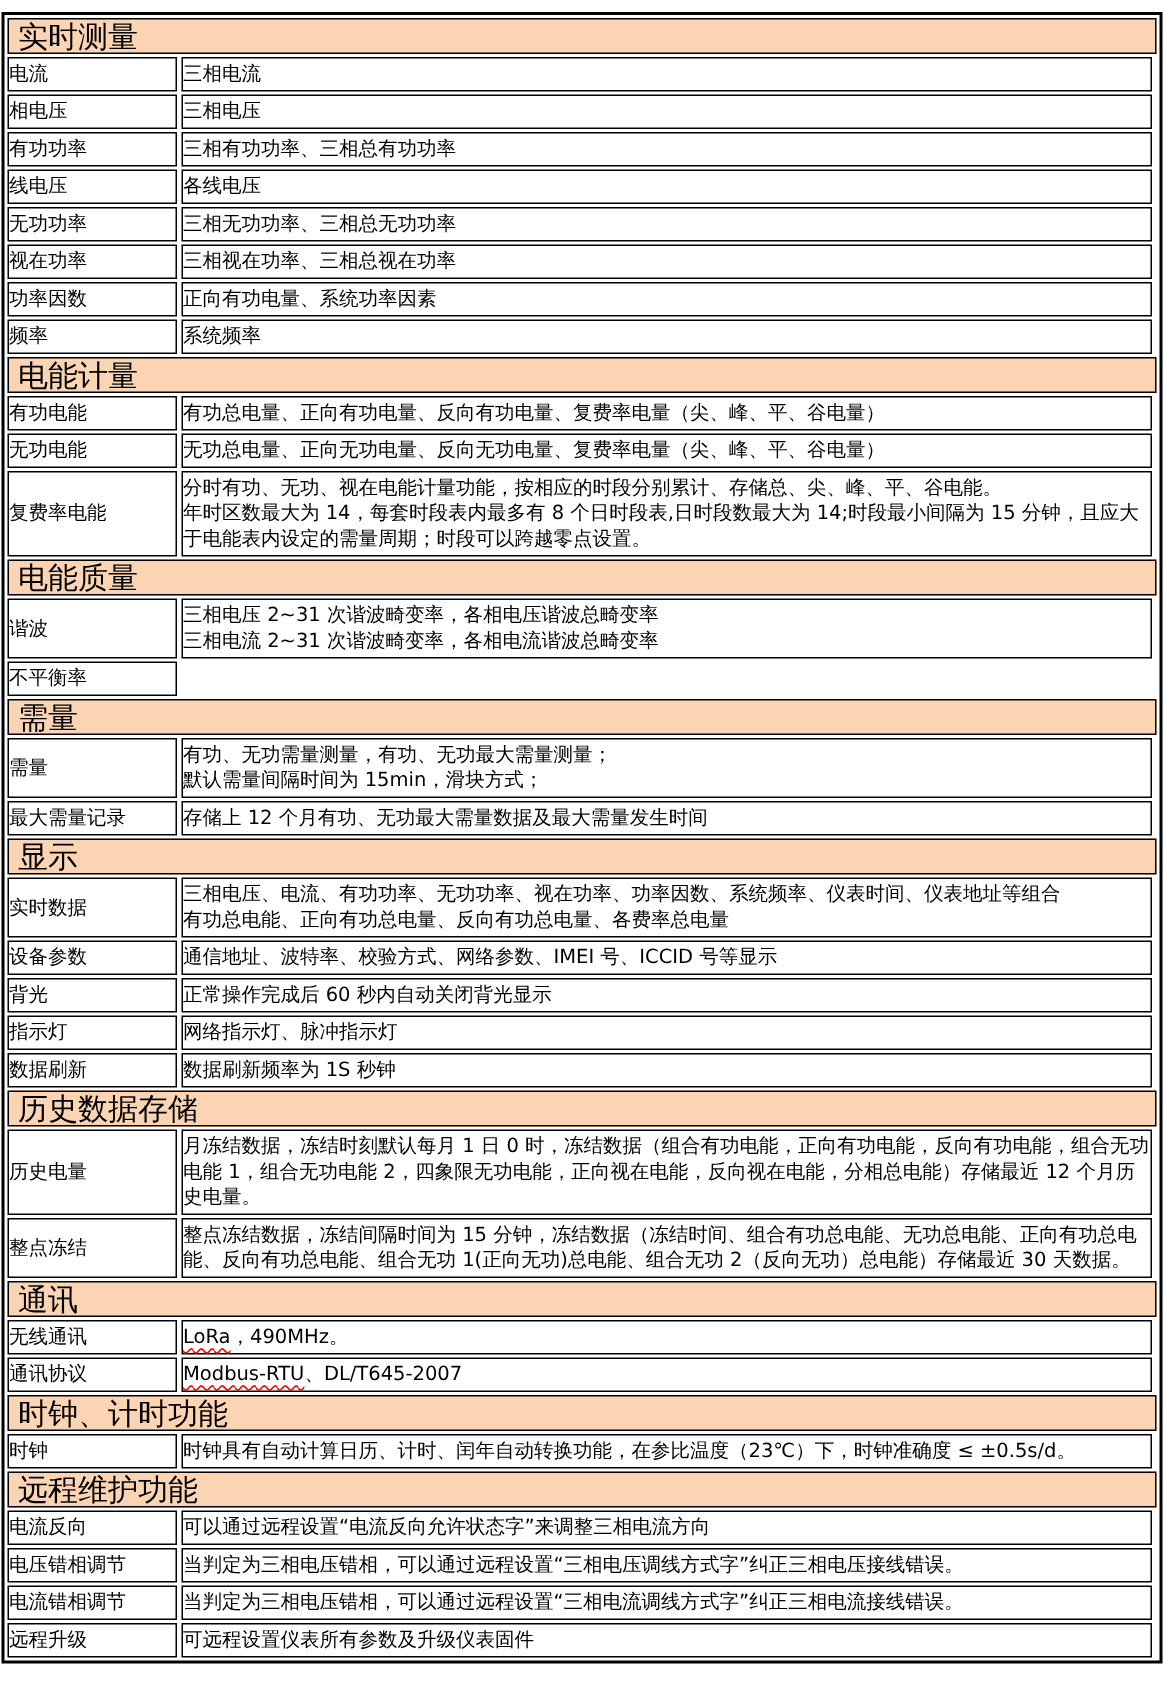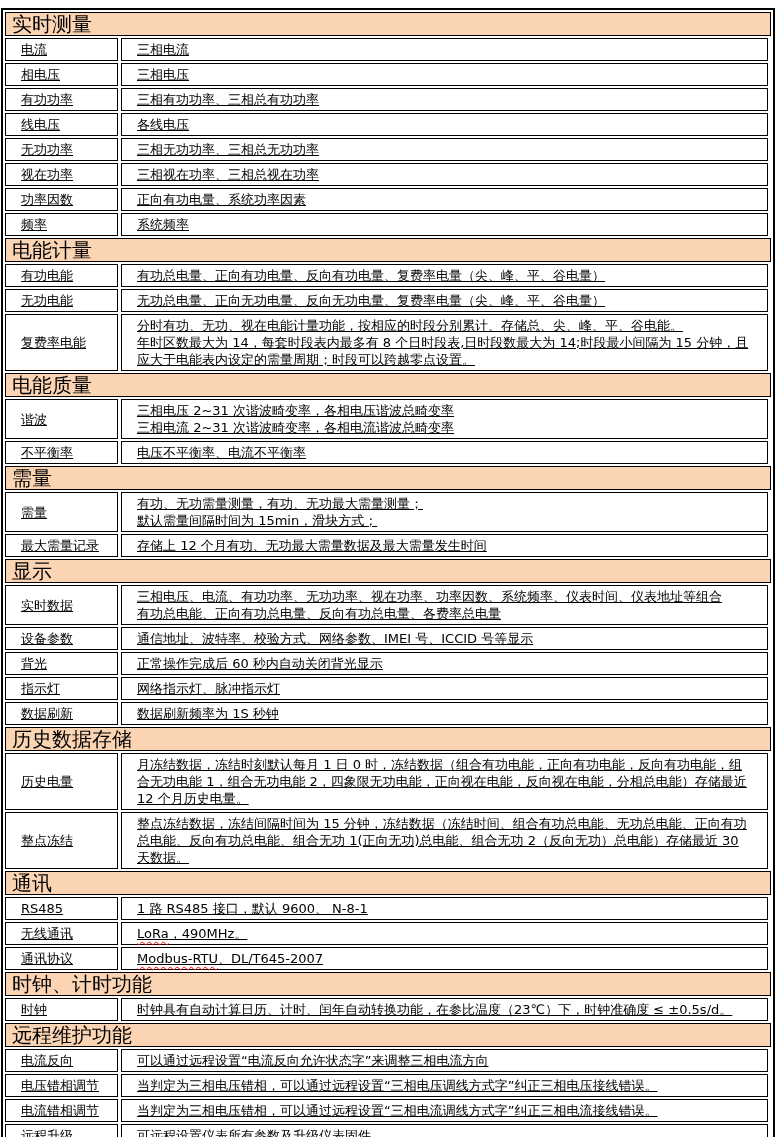--- a/index.html
+++ b/index.html
@@ -37,24 +37,23 @@
   .spec-row {
     display: flex;
     gap: 3px;
     margin-right: 3px;
     align-items: stretch;
   }
   .cell {
     box-sizing: border-box;
     border: 1px solid var(--border-color, #000);
     background: #ffffff;
-    padding: 2px 15px;
+    padding: 2px 0;
     font-size: 13px;
     line-height: 17px;
-    text-decoration: underline;
   }
   .label-cell {
     flex: 0 0 113px;
     width: 113px;
     display: flex;
     align-items: center;
     overflow: hidden;
     white-space: nowrap;
   }
   .desc-cell {
@@ -151,23 +150,20 @@
       <div class="section-header">电能质量</div>
       <div class="spec-row">
         <div class="cell label-cell">谐波</div>
         <div class="cell desc-cell">
           <div class="desc-line">三相电压 2~31 次谐波畸变率，各相电压谐波总畸变率</div>
           <div class="desc-line">三相电流 2~31 次谐波畸变率，各相电流谐波总畸变率</div>
         </div>
       </div>
       <div class="spec-row">
         <div class="cell label-cell">不平衡率</div>
-        <div class="cell desc-cell">
-          <div class="desc-line">电压不平衡率、电流不平衡率</div>
-        </div>
       </div>
       <div class="section-header">需量</div>
       <div class="spec-row">
         <div class="cell label-cell">需量</div>
         <div class="cell desc-cell">
           <div class="desc-line">有功、无功需量测量，有功、无功最大需量测量；</div>
           <div class="desc-line">默认需量间隔时间为 15min，滑块方式；</div>
         </div>
       </div>
       <div class="spec-row">
@@ -215,26 +211,20 @@
           <div class="desc-line">月冻结数据，冻结时刻默认每月 1 日 0 时，冻结数据（组合有功电能，正向有功电能，反向有功电能，组合无功电能 1，组合无功电能 2，四象限无功电能，正向视在电能，反向视在电能，分相总电能）存储最近 12 个月历史电量。</div>
         </div>
       </div>
       <div class="spec-row">
         <div class="cell label-cell">整点冻结</div>
         <div class="cell desc-cell">
           <div class="desc-line">整点冻结数据，冻结间隔时间为 15 分钟，冻结数据（冻结时间、组合有功总电能、无功总电能、正向有功总电能、反向有功总电能、组合无功 1(正向无功)总电能、组合无功 2（反向无功）总电能）存储最近 30 天数据。</div>
         </div>
       </div>
       <div class="section-header">通讯</div>
-      <div class="spec-row">
-        <div class="cell label-cell">RS485</div>
-        <div class="cell desc-cell">
-          <div class="desc-line">1 路 RS485 接口，默认 9600、 N-8-1</div>
-        </div>
-      </div>
       <div class="spec-row">
         <div class="cell label-cell">无线通讯</div>
         <div class="cell desc-cell">
           <div class="desc-line"><span class="wavy">LoRa</span><span>，490MHz。</span></div>
         </div>
       </div>
       <div class="spec-row">
         <div class="cell label-cell">通讯协议</div>
         <div class="cell desc-cell">
           <div class="desc-line"><span class="wavy">Modbus-RTU</span><span>、DL/T645-2007</span></div>

